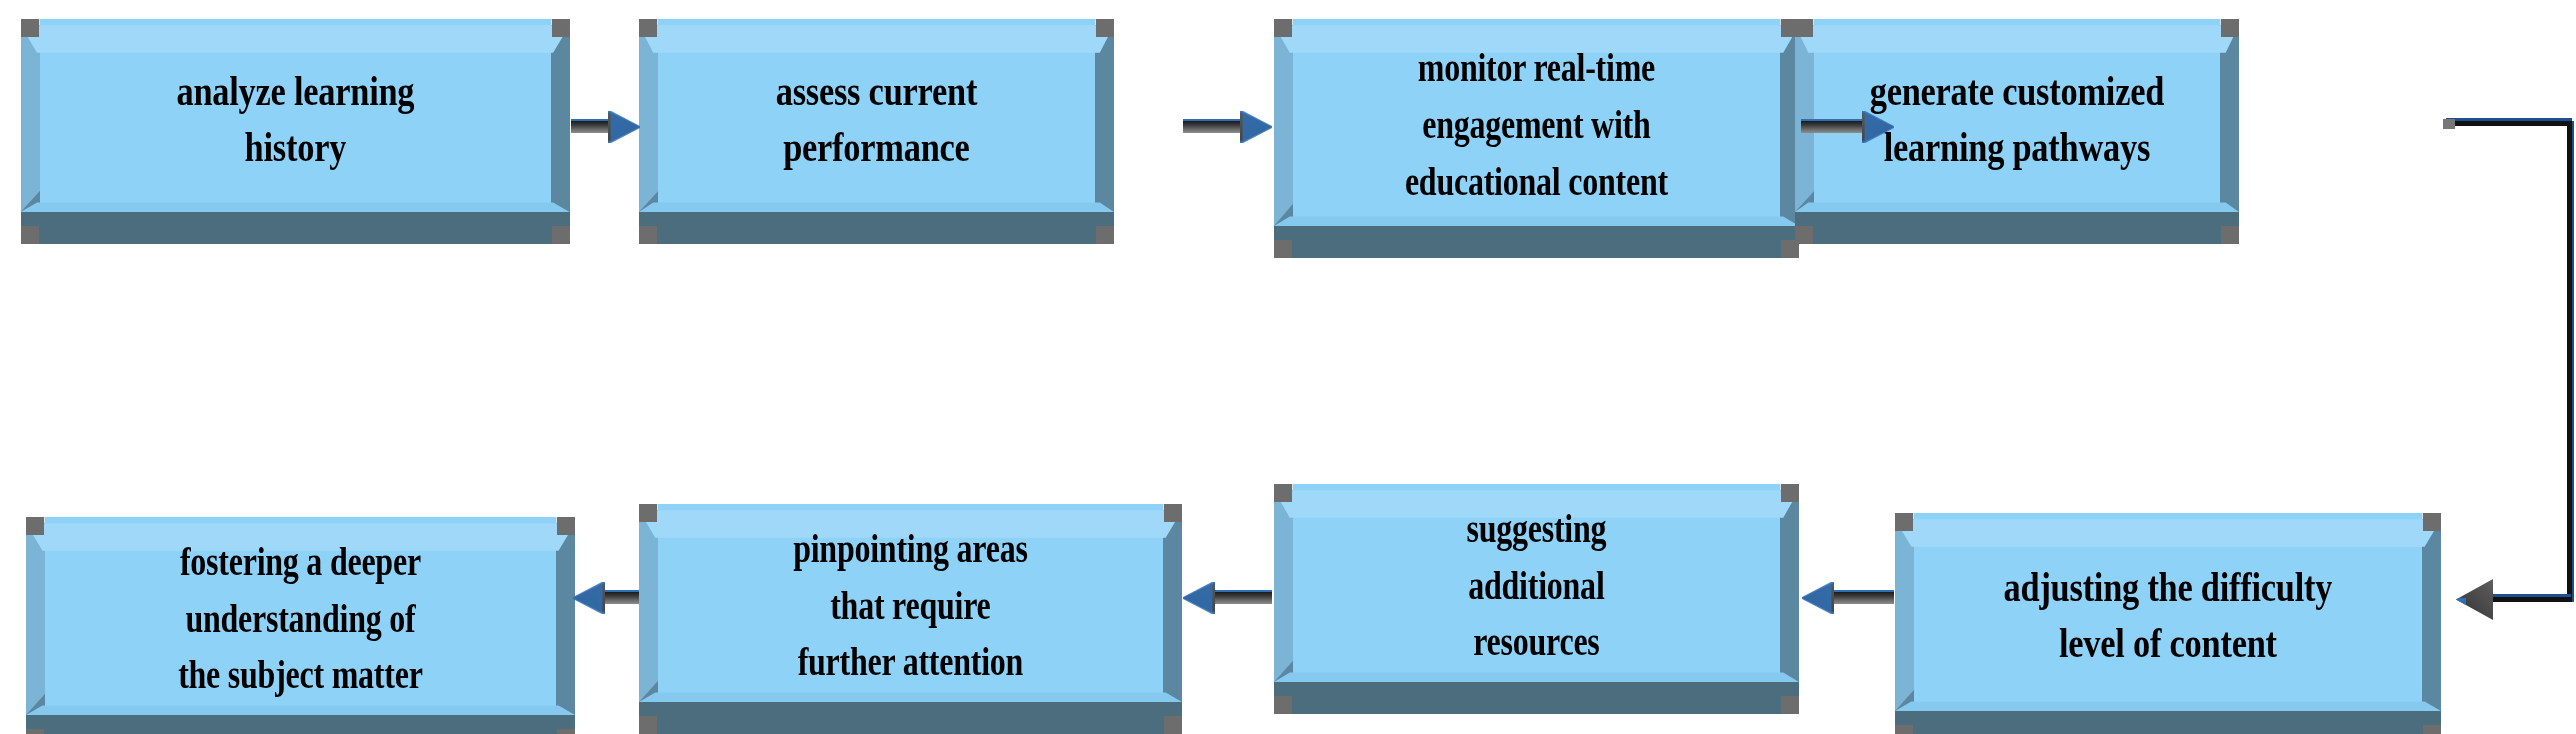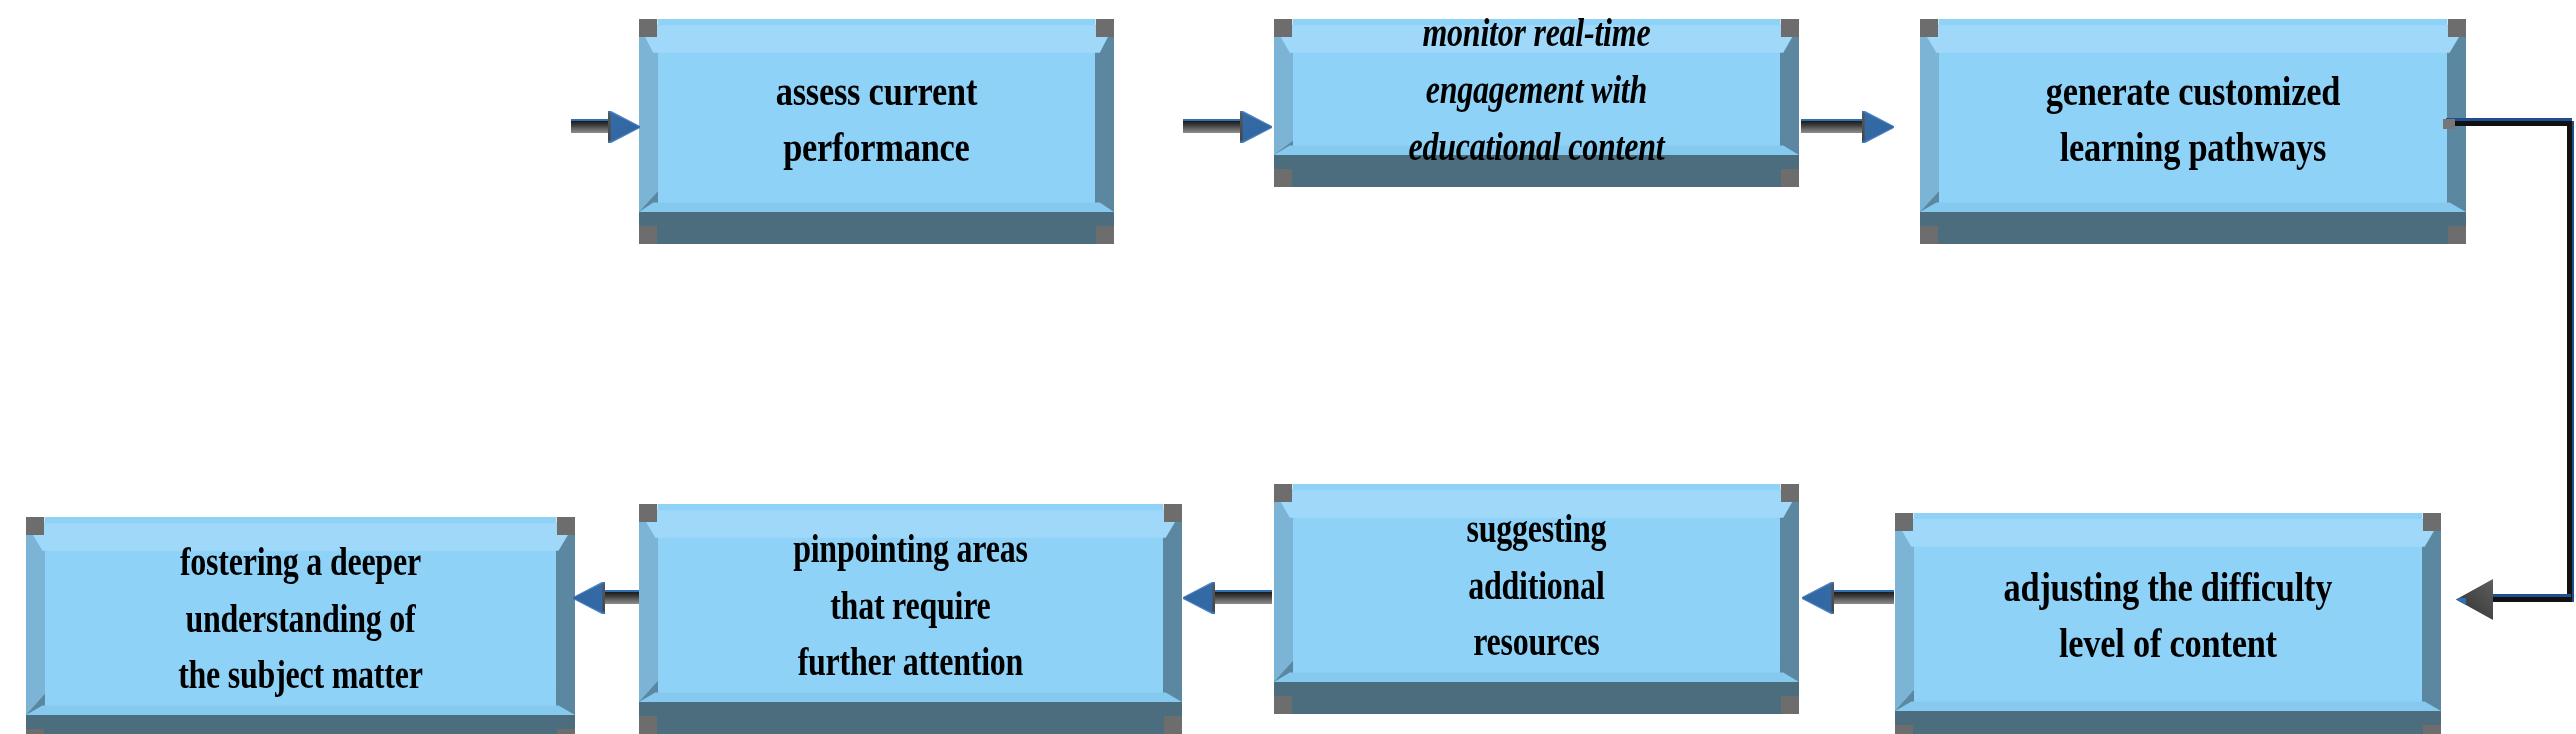--- a/index.html
+++ b/index.html
@@ -208,57 +208,73 @@
     left: 0; top: 46%;
     width: 9.6px; height: 6.9px;
     background: #2f6fb5;
   }
 </style>
 </head>
 <body>
 
 <div id="canvas">
 
+  <div class="node" style="left:20.6px; top:19px; width:549px; height:225px;">
+    <div class="body"></div>
+    <div class="top-strip"></div>
+    <div class="bevel-left"></div>
+    <div class="bevel-right"></div>
+    <div class="face-inner"></div>
+    <div class="bevel-top"></div>
+    <div class="bevel-bottom"></div>
+    <div class="bottom-strip"></div>
+    <div class="handle tl"></div>
+    <div class="handle tr"></div>
+    <div class="handle bl"></div>
+    <div class="handle br"></div>
+    <div class="label">analyze  learning
+history</div>
+  </div>
 
   <div class="node" style="left:639px; top:19px; width:475px; height:225px;">
     <div class="body"></div>
     <div class="top-strip"></div>
     <div class="bevel-left"></div>
     <div class="bevel-right"></div>
     <div class="face-inner"></div>
     <div class="bevel-top"></div>
     <div class="bevel-bottom"></div>
     <div class="bottom-strip"></div>
     <div class="handle tl"></div>
     <div class="handle tr"></div>
     <div class="handle bl"></div>
     <div class="handle br"></div>
     <div class="label">assess  current
 performance</div>
   </div>
 
-  <div class="node l3" style="left:1274px; top:19px; width:525px; height:168px;font-style:italic;">
+  <div class="node l3" style="left:1274px; top:19px; width:525px; height:239px;">
     <div class="body"></div>
     <div class="top-strip"></div>
     <div class="bevel-left"></div>
     <div class="bevel-right"></div>
     <div class="face-inner"></div>
     <div class="bevel-top"></div>
     <div class="bevel-bottom"></div>
     <div class="bottom-strip"></div>
     <div class="handle tl"></div>
     <div class="handle tr"></div>
     <div class="handle bl"></div>
     <div class="handle br"></div>
     <div class="label">monitor real-time
 engagement with
 educational content</div>
   </div>
 
-  <div class="node" style="left:1920px; top:19px; width:546px; height:225px;">
+  <div class="node" style="left:1795px; top:19px; width:444px; height:225px;">
     <div class="body"></div>
     <div class="top-strip"></div>
     <div class="bevel-left"></div>
     <div class="bevel-right"></div>
     <div class="face-inner"></div>
     <div class="bevel-top"></div>
     <div class="bevel-bottom"></div>
     <div class="bottom-strip"></div>
     <div class="handle tl"></div>
     <div class="handle tr"></div>

